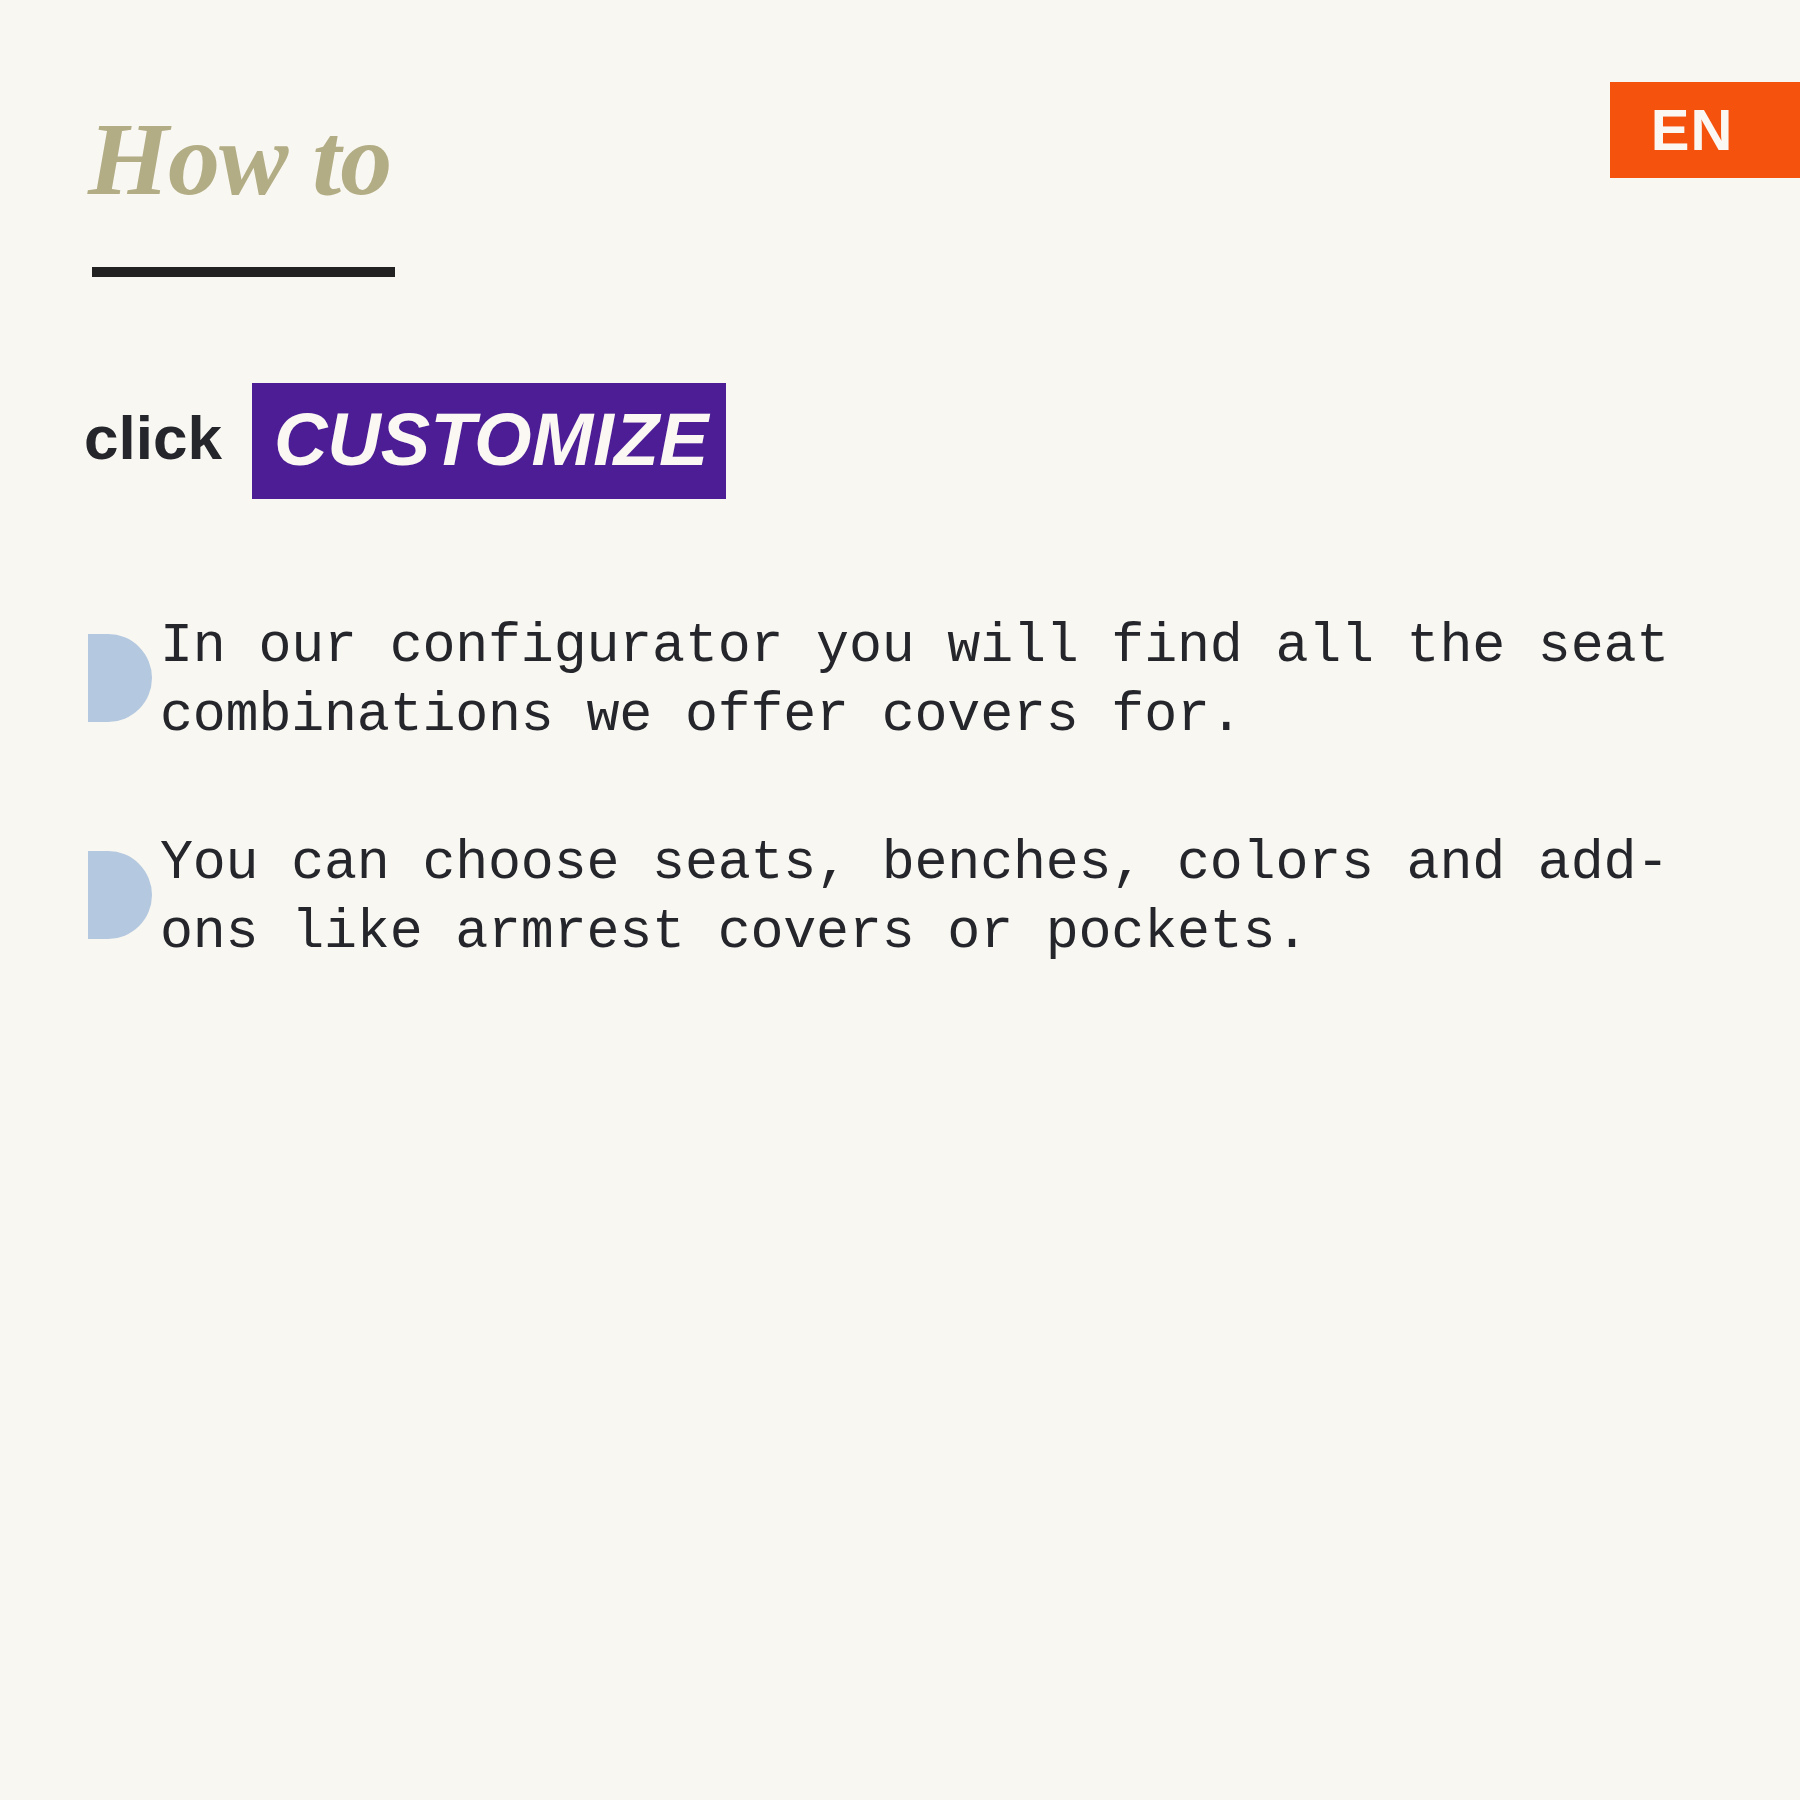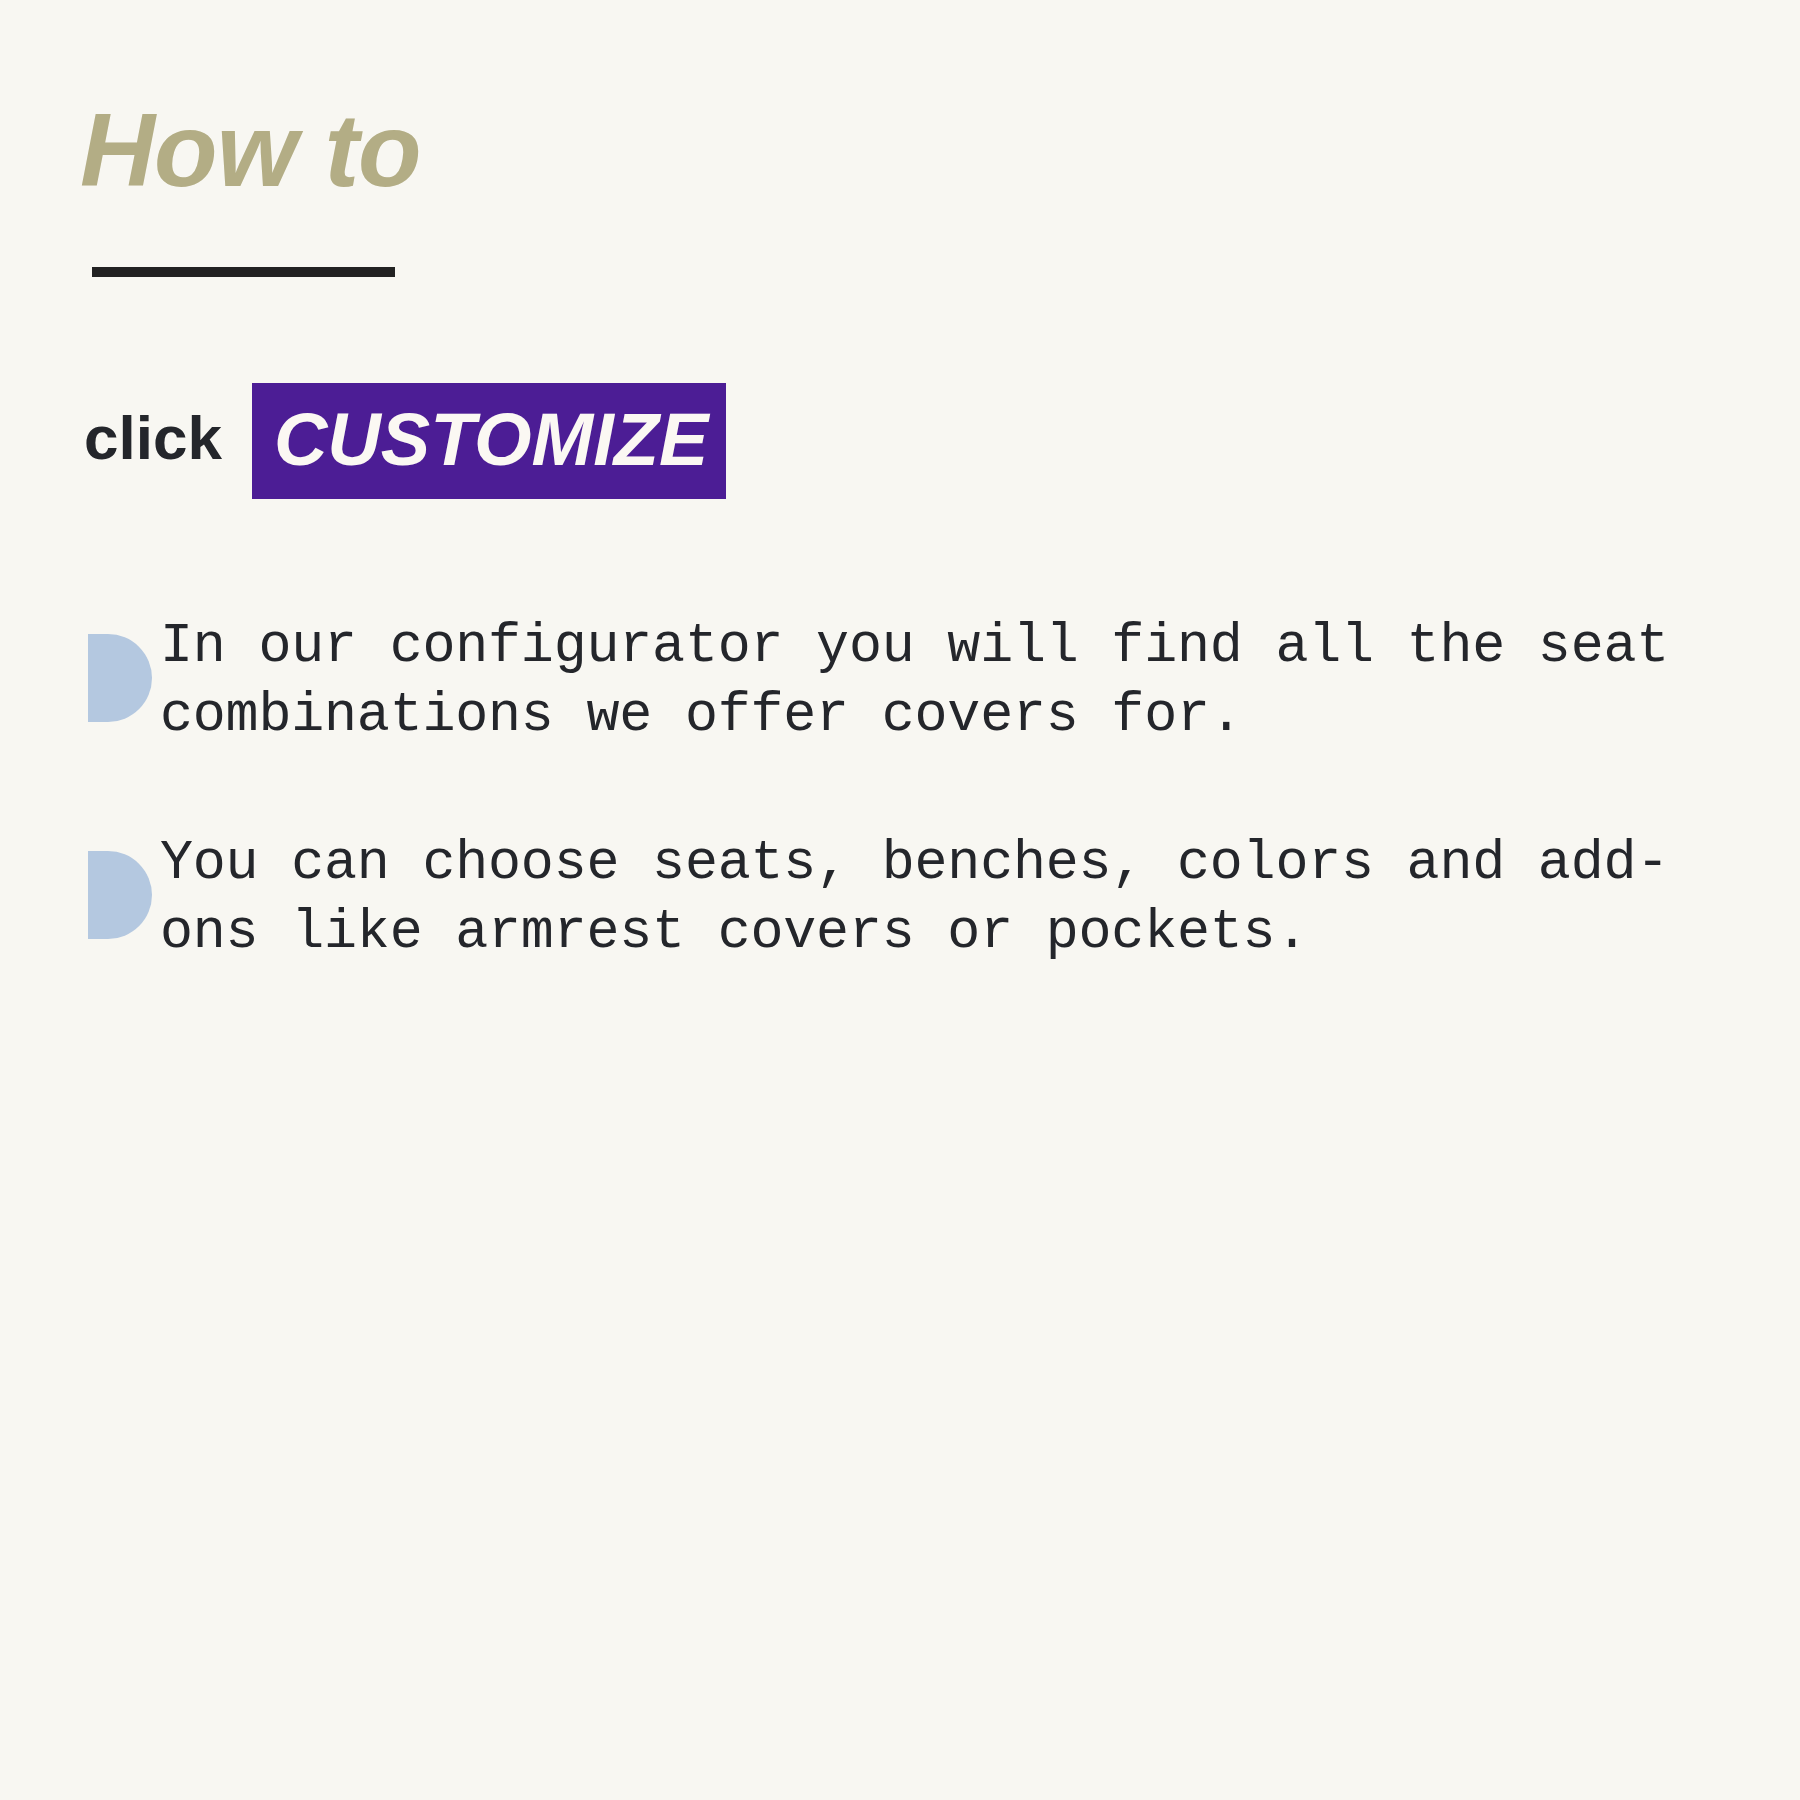--- a/index.html
+++ b/index.html
@@ -47,28 +47,28 @@
     line-height: 1;
   }
 
   
   .title-block {
     position: absolute;
     left: 80px;
     top: 96px;
   }
   .title {
-    font-family: Liberation Sans, sans-serif;
+    font-family: Liberation Serif, serif;
     font-style: italic;
     font-weight: 700;
     font-size: 104px;
     line-height: 1.05;
     color: #b3ad85;
     letter-spacing: -1px;
-    margin: 0;
+    margin: 8px;
     white-space: nowrap;
     text-align: right;
   }
   .title-rule {
     position: absolute;
     left: 92px;
     top: 267px;
     width: 303px;
     height: 10px;
     background: #222222;
@@ -141,20 +141,23 @@
   .bullet-text .emph {
     font-weight: 700;
     font-style: italic;
   }
 </style>
 </head>
 <body>
 
 <div class="page">
 
+  <div class="lang-badge">
+    <span class="lang-badge-label">EN</span>
+  </div>
 
   <div class="title-block">
     <h1 class="title">How to</h1>
   </div>
   <div class="title-rule"></div>
 
   <div class="click-line">
     <span class="click-word">click</span>
     <span class="customize-chip">CUSTOMIZE</span>
   </div>

